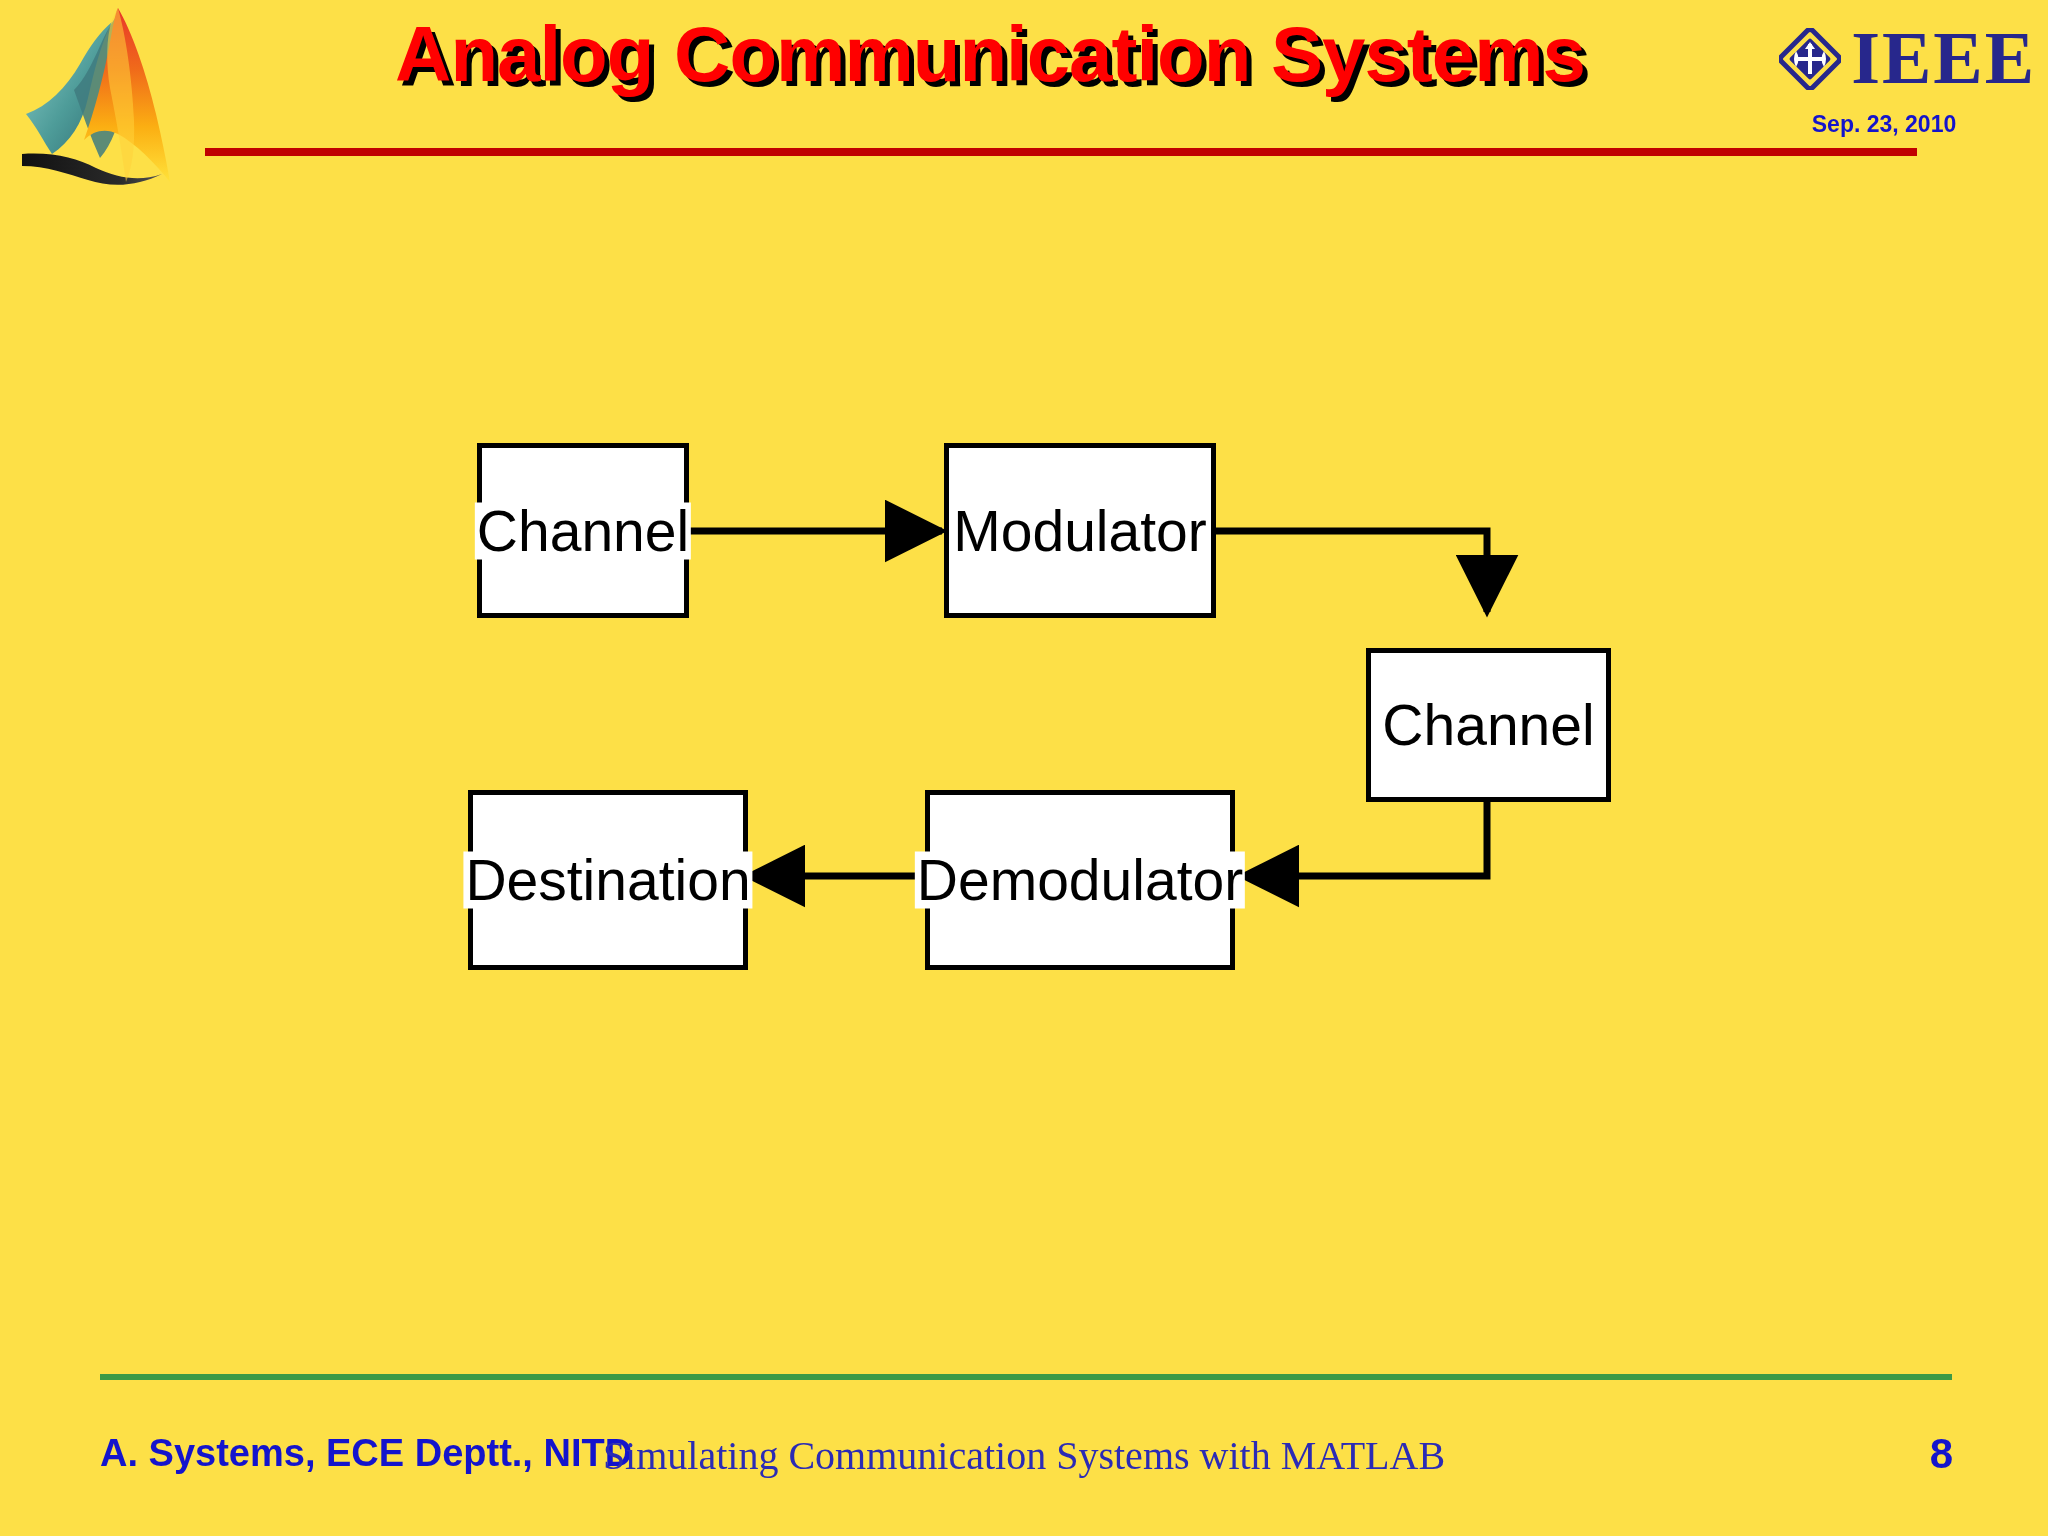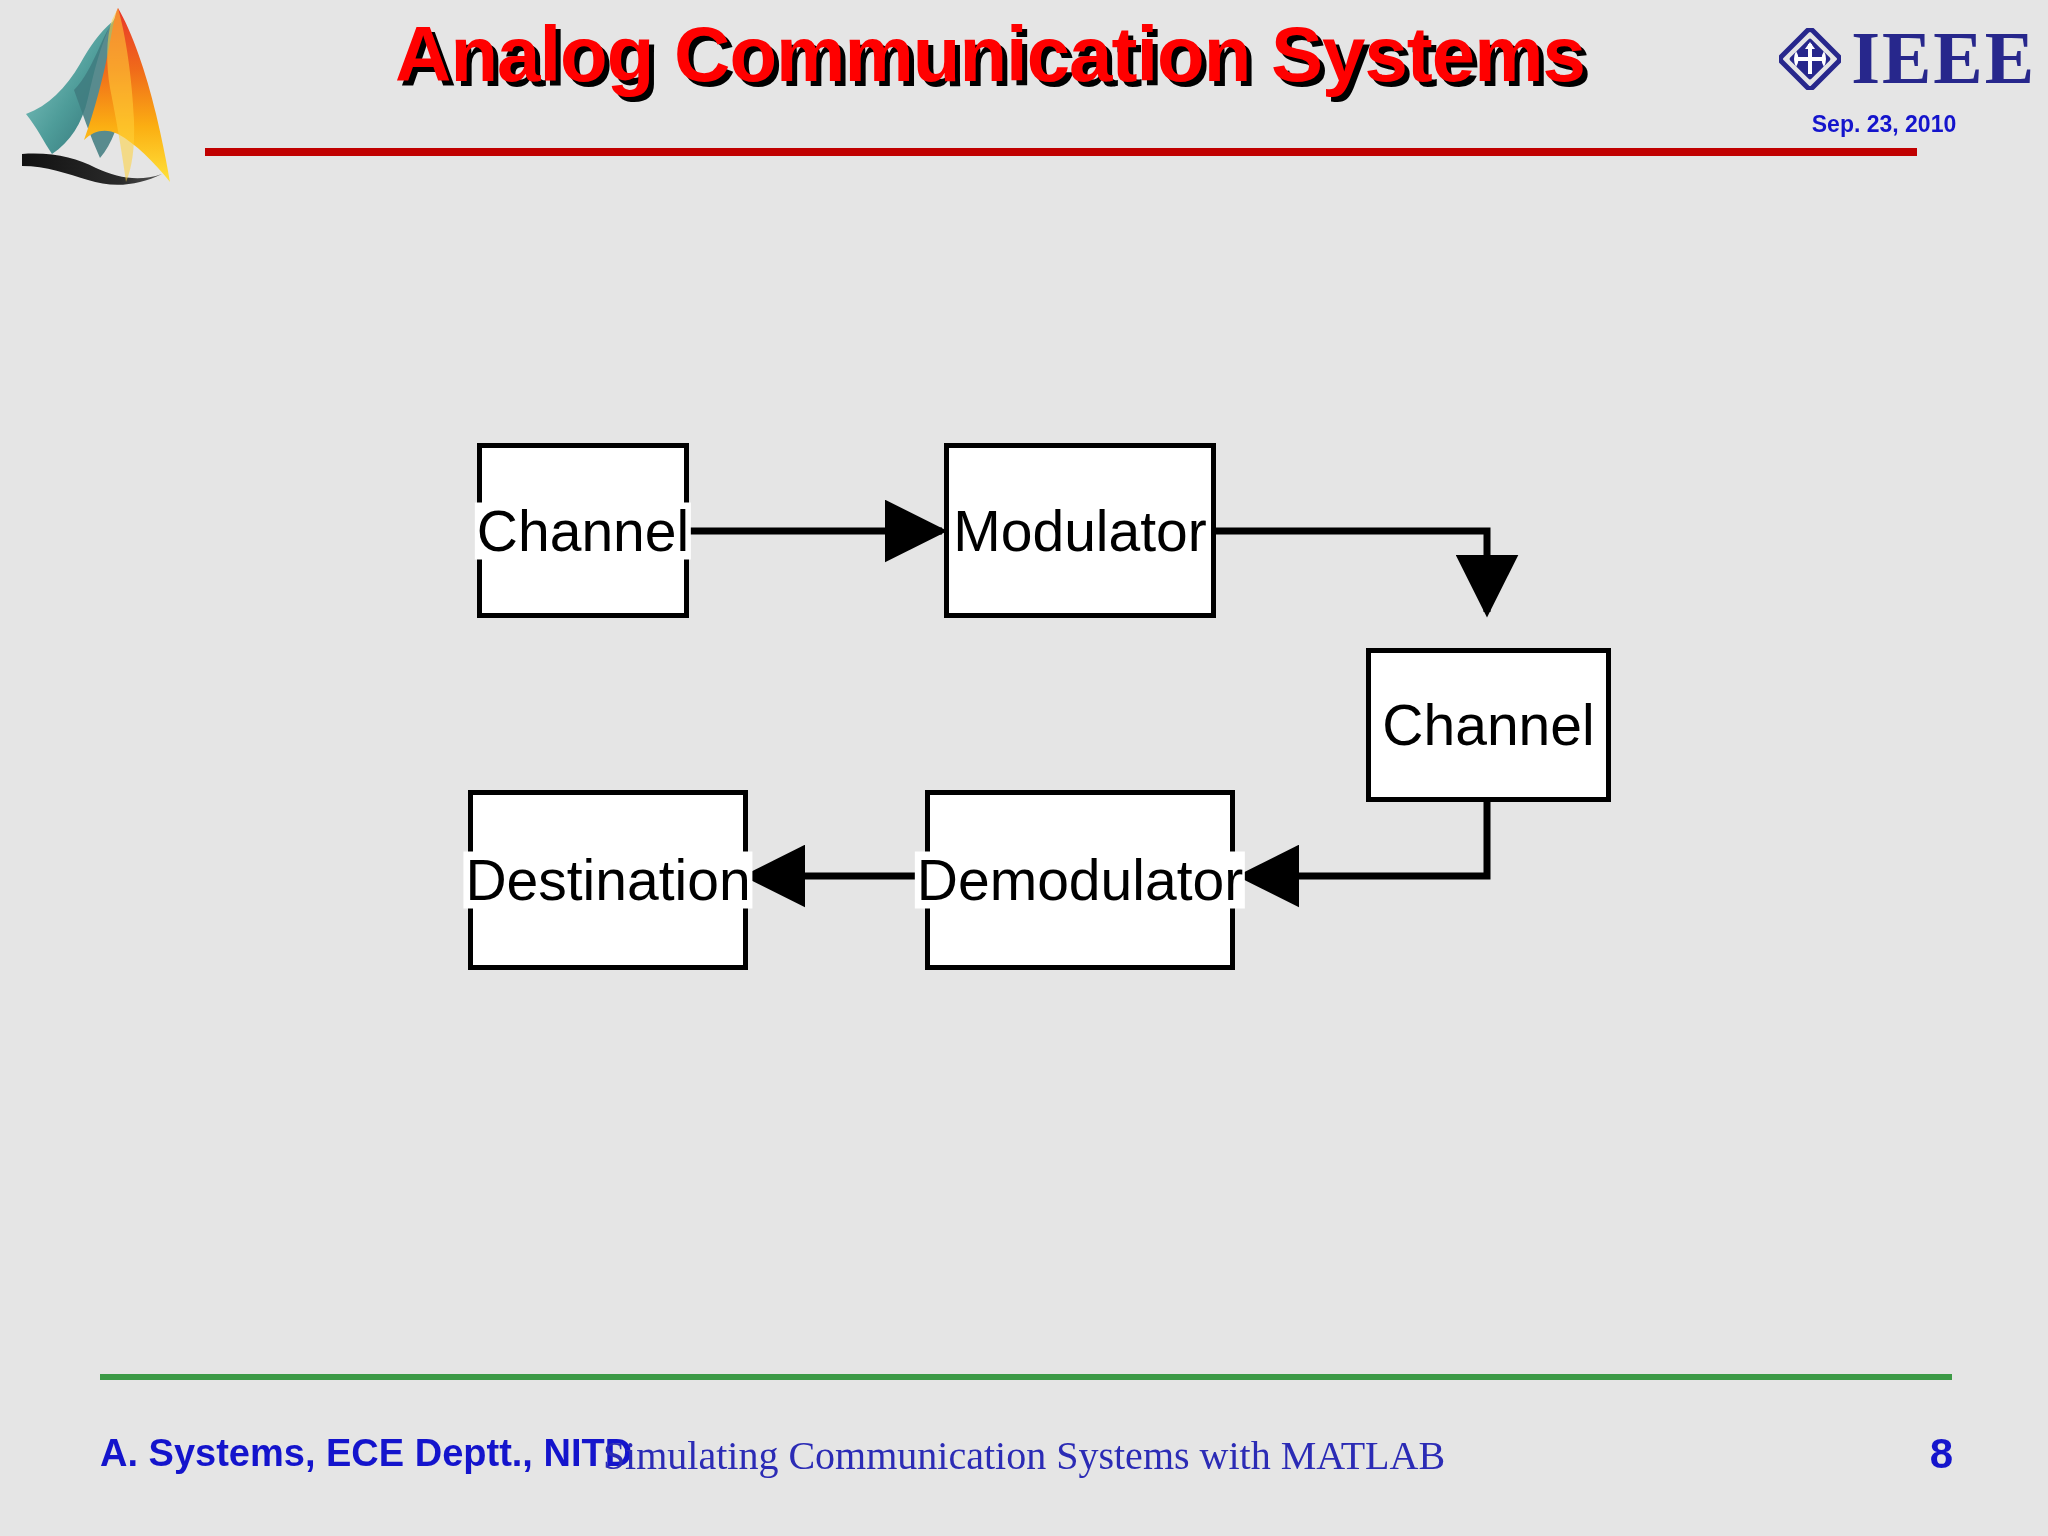--- a/index.html
+++ b/index.html
@@ -4,21 +4,21 @@
 <style>
   html, body {
     margin: 0;
     padding: 0;
     background: #ffffff;
   }
   #slide {
     position: relative;
     width: 2048px;
     height: 1536px;
-    background: #e5e5e5;
+    background: #fde047;
     overflow: hidden;
     font-family: "Liberation Sans", sans-serif;
   }
 
   
   #matlab-logo {
     position: absolute;
     left: 14px;
     top: 2px;
     width: 200px;

